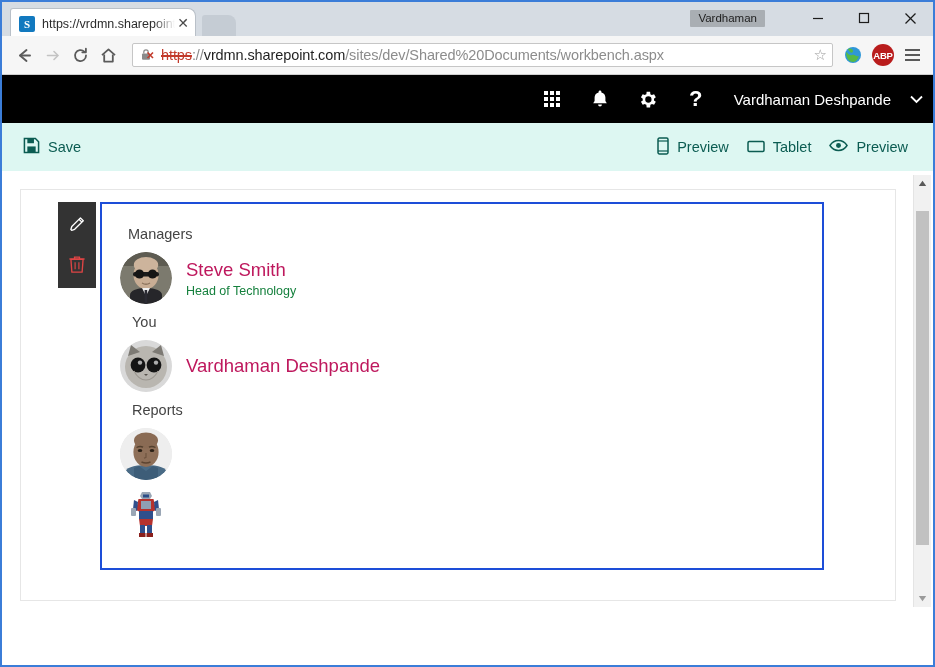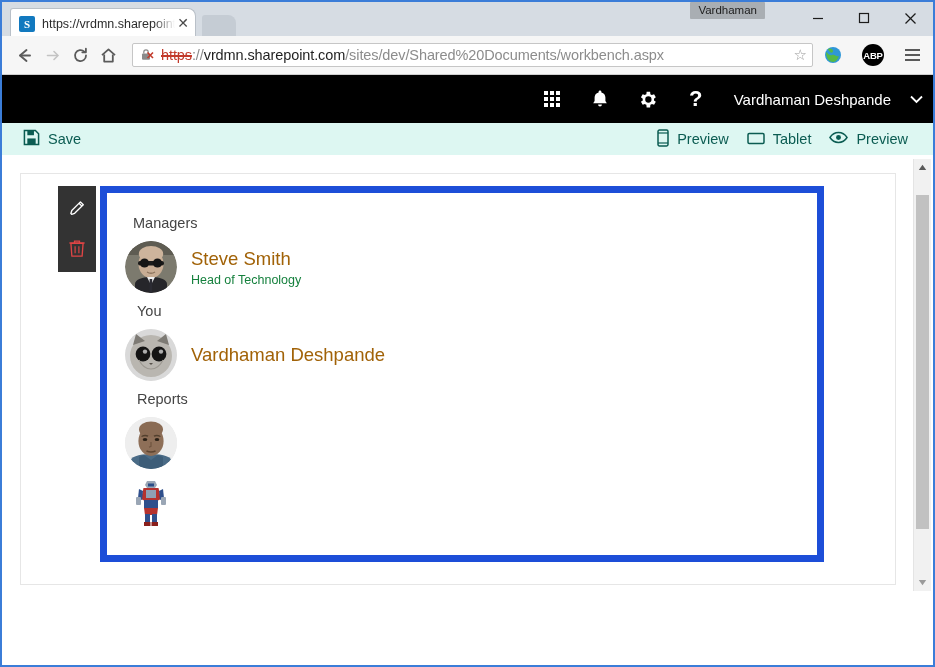--- a/index.html
+++ b/index.html
@@ -87,21 +87,21 @@
     left: 200px;
     top: 13px;
     width: 34px;
     height: 23px;
     background: #c5ccd4;
     border-radius: 3px 8px 0 0;
   }
   .profile-chip {
     position: absolute;
     right: 168px;
-    top: 0;
+    top: 8px;
     background: #a9aeb3;
     color: #1d1d1d;
     font-size: 11.5px;
     padding: 2px 8px 3px 8px;
     border-radius: 1px;
     cursor: pointer;
   }
   .wbtns {
     position: absolute;
     right: 0; top: 0;
@@ -183,26 +183,26 @@
   .ext-globe {
     width: 24px; height: 24px;
     margin-right: 2px;
     cursor: pointer;
     flex: 0 0 auto;
     display: flex; align-items: center; justify-content: center;
   }
   .ext-abp {
     width: 22px; height: 22px;
     border-radius: 50%;
-    background: #000000;
+    background: #b91c1c;
     color: #fff;
     font-size: 9.5px;
     font-weight: bold;
     display: flex; align-items: center; justify-content: center;
-    margin: 0 15px;
+    margin: 0 5px;
     cursor: pointer;
     flex: 0 0 auto;
     letter-spacing: -0.2px;
   }
   .menu-burger {
     width: 26px; height: 26px;
     display: flex; flex-direction: column;
     justify-content: center; align-items: center;
     gap: 3px;
     cursor: pointer;
@@ -248,21 +248,21 @@
   .waffle {
     display: grid;
     grid-template-columns: repeat(3, 4px);
     grid-template-rows: repeat(3, 4px);
     gap: 2px;
   }
   .waffle i { display: block; width: 4px; height: 4px; background: #fff; }
 
   
   .cmdbar {
-    height: 32px;
+    height: 48px;
     background: #ddf7f2;
     display: flex;
     align-items: center;
     padding: 0 16px 0 12px;
     box-sizing: border-box;
   }
   .cmd {
     display: flex;
     align-items: center;
     gap: 8px;
@@ -308,21 +308,21 @@
     flex-direction: column;
     align-items: center;
     gap: 12px;
   }
   .wp-tool {
     width: 28px; height: 28px;
     display: flex; align-items: center; justify-content: center;
     cursor: pointer;
   }
   .webpart {
-    border: 7px solid #1d4ed8;
+    border: 2px solid #1d4ed8;
     background: #ffffff;
     padding: 16px 18px 22px 18px;
     box-sizing: border-box;
     min-height: 368px;
   }
   .group-label {
     font-size: 14.5px;
     color: #444444;
     margin: 6px 0 10px 8px;
   }
@@ -337,21 +337,21 @@
     border-radius: 50%;
     flex: 0 0 52px;
     margin-right: 14px;
     overflow: hidden;
     position: relative;
     background: #e9e9e9;
   }
   .avatar svg { display: block; width: 52px; height: 52px; }
   .pname {
     font-size: 18.5px;
-    color: #a16207;
+    color: #be185d;
     font-weight: 400;
     line-height: 1.25;
   }
   .ptitle {
     font-size: 12.5px;
     color: #15803d;
     margin-top: 2px;
   }
 
   

